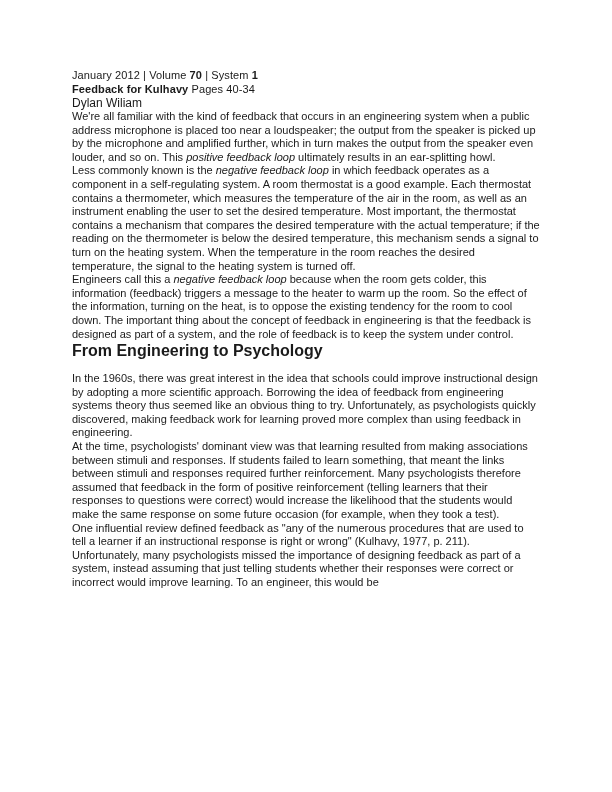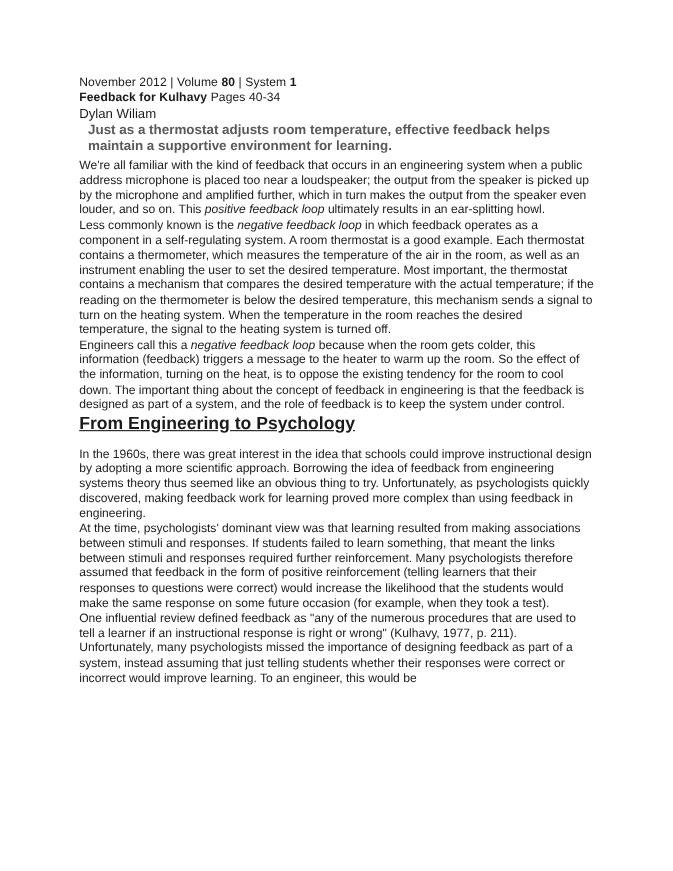--- a/index.html
+++ b/index.html
@@ -31,41 +31,40 @@
     color:var(--tagline);
     font-size:12.2px; line-height:14.3px; font-weight:700;
   }
 
   .body-text p {
     margin:0;
     font-size:11px; line-height:13.6px;
   }
   .section-heading {
     margin:1px 0 12px 0;
-    font-size:16px; line-height:18px; font-weight:700;text-decoration:underline;
+    font-size:16px; line-height:18px; font-weight:700;
   }
 
   [data-run="b"] { font-weight:700; }
   [data-run="i"] { font-style:italic; }
 </style>
 </head>
 <body>
 
 <div class="page">
   <div class="content">
 
     <div class="masthead">
-      <div class="issue-line"><span>November 2012 | Volume </span><span data-run="b">80</span><span> | System </span><span data-run="b">1</span></div>
+      <div class="issue-line"><span>January 2012 | Volume </span><span data-run="b">70</span><span> | System </span><span data-run="b">1</span></div>
       <div class="series-line"><span data-run="b">Feedback for Kulhavy</span><span> Pages 40-34</span></div>
     </div>
 
 
     <div class="author">Dylan Wiliam</div>
 
-    <div class="tagline">Just as a thermostat adjusts room temperature, effective feedback helps maintain a supportive environment for learning.</div>
 
     <div class="body-text">
       <p><span>We're all familiar with the kind of feedback that occurs in an engineering system when a public address microphone is placed too near a loudspeaker; the output from the speaker is picked up by the microphone and amplified further, which in turn makes the output from the speaker even louder, and so on. This </span><span data-run="i">positive feedback loop</span><span> ultimately results in an ear-splitting howl.</span></p>
       <p><span>Less commonly known is the </span><span data-run="i">negative feedback loop</span><span> in which feedback operates as a component in a self-regulating system. A room thermostat is a good example. Each thermostat contains a thermometer, which measures the temperature of the air in the room, as well as an instrument enabling the user to set the desired temperature. Most important, the thermostat contains a mechanism that compares the desired temperature with the actual temperature; if the reading on the thermometer is below the desired temperature, this mechanism sends a signal to turn on the heating system. When the temperature in the room reaches the desired temperature, the signal to the heating system is turned off.</span></p>
       <p><span>Engineers call this a </span><span data-run="i">negative feedback loop</span><span> because when the room gets colder, this information (feedback) triggers a message to the heater to warm up the room. So the effect of the information, turning on the heat, is to oppose the existing tendency for the room to cool down. The important thing about the concept of feedback in engineering is that the feedback is designed as part of a system, and the role of feedback is to keep the system under control.</span></p>
 
       <h2 class="section-heading">From Engineering to Psychology</h2>
 
       <p><span>In the 1960s, there was great interest in the idea that schools could improve instructional design by adopting a more scientific approach. Borrowing the idea of feedback from engineering systems theory thus seemed like an obvious thing to try. Unfortunately, as psychologists quickly discovered, making feedback work for learning proved more complex than using feedback in engineering.</span></p>
       <p><span>At the time, psychologists' dominant view was that learning resulted from making associations between stimuli and responses. If students failed to learn something, that meant the links between stimuli and responses required further reinforcement. Many psychologists therefore assumed that feedback in the form of positive reinforcement (telling learners that their responses to questions were correct) would increase the likelihood that the students would make the same response on some future occasion (for example, when they took a test).</span></p>

